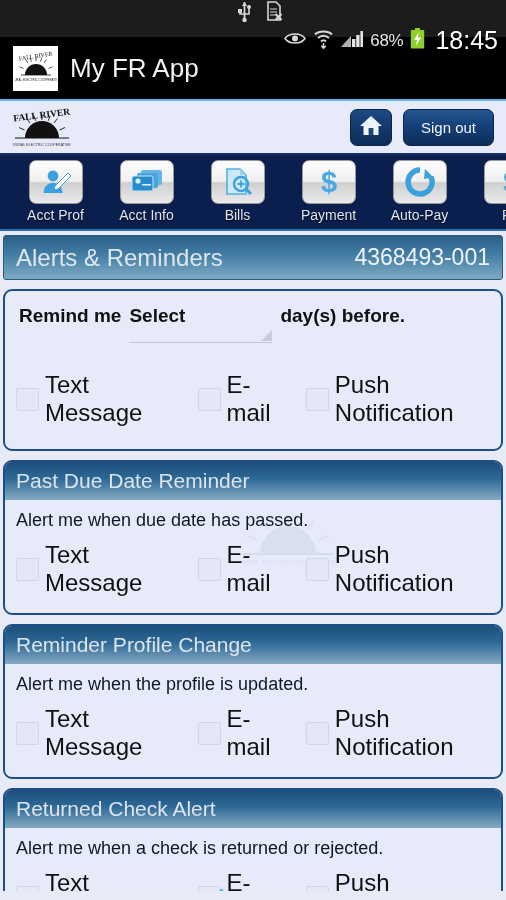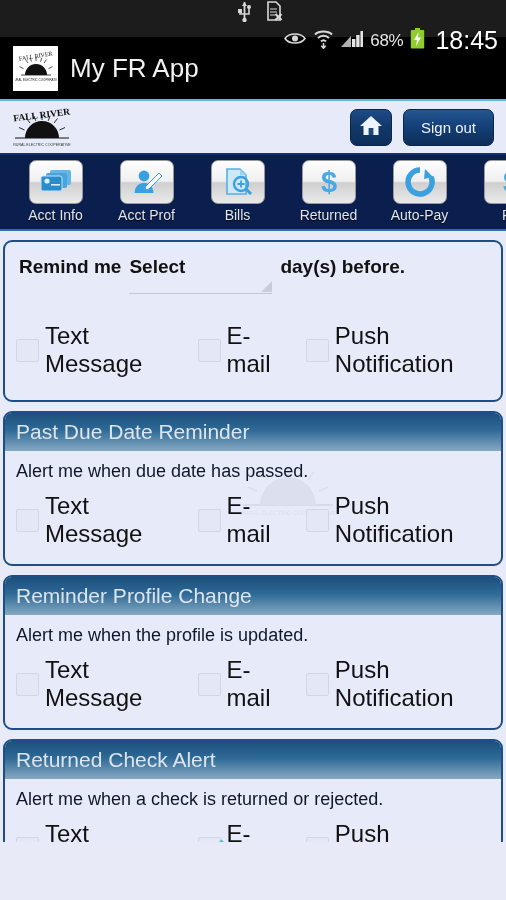--- a/index.html
+++ b/index.html
@@ -252,62 +252,62 @@
         </span>
       </div>
       <div class="btn-signout">Sign out</div>
     </div>
   </div>
 
   <div class="navstrip">
 
     <div class="navitem">
       <div class="navtile">
+        <svg width="32" height="28" viewBox="0 0 32 28">
+          <circle cx="13" cy="8" r="5.4" fill="#3ba0de"></circle>
+          <path d="M3.5 25 C4 17 9 15 13 15 C17 15 22 17 22.5 25 Z" fill="#3ba0de"></path>
+          <path d="M28 5 L31 8 L18 21 L14 22 L15 18 Z" fill="#ffffff" stroke="#3ba0de" stroke-width="1"></path>
+        </svg>
+      </div>
+      <div class="navlabel">Acct Prof</div>
+    </div>
+
+    <div class="navitem">
+      <div class="navtile">
         <svg width="34" height="28" viewBox="0 0 34 28">
           <rect x="11" y="2" width="21" height="15" rx="2" fill="#63b6e8"></rect>
           <rect x="7" y="5" width="21" height="15" rx="2" fill="#4aa3dc"></rect>
           <rect x="2" y="8" width="21" height="15" rx="2" fill="#2b8ccb" stroke="#bfe3f6" stroke-width="1"></rect>
           <circle cx="8" cy="13" r="2.6" fill="#d8eefb"></circle>
           <rect x="12" y="16" width="9" height="1.6" fill="#d8eefb"></rect>
         </svg>
       </div>
       <div class="navlabel">Acct Info</div>
     </div>
 
     <div class="navitem">
       <div class="navtile">
-        <svg width="32" height="28" viewBox="0 0 32 28">
-          <circle cx="13" cy="8" r="5.4" fill="#3ba0de"></circle>
-          <path d="M3.5 25 C4 17 9 15 13 15 C17 15 22 17 22.5 25 Z" fill="#3ba0de"></path>
-          <path d="M28 5 L31 8 L18 21 L14 22 L15 18 Z" fill="#ffffff" stroke="#3ba0de" stroke-width="1"></path>
-        </svg>
-      </div>
-      <div class="navlabel">Acct Prof</div>
-    </div>
-
-    <div class="navitem">
-      <div class="navtile">
         <svg width="30" height="30" viewBox="0 0 30 30">
           <path d="M4 2 h13 l6 6 v19 H4 Z" fill="#cfe8f8" stroke="#53b0e4" stroke-width="1.6"></path>
           <path d="M17 2 v6 h6" fill="#9fd2f0"></path>
           <circle cx="18" cy="17" r="7" fill="none" stroke="#3ba0de" stroke-width="2.4"></circle>
           <path d="M18 13.5 v7 M14.5 17 h7" stroke="#3ba0de" stroke-width="1.8"></path>
           <path d="M23 22 l5 5" stroke="#3ba0de" stroke-width="3"></path>
         </svg>
       </div>
       <div class="navlabel">Bills</div>
     </div>
 
     <div class="navitem">
       <div class="navtile">
         <svg width="26" height="30" viewBox="0 0 26 30">
           <text x="13" y="25" font-size="29" font-family="Liberation Sans, sans-serif" fill="#4aa8e2" text-anchor="middle" font-weight="bold">$</text>
         </svg>
       </div>
-      <div class="navlabel">Returned</div>
+      <div class="navlabel">Payment</div>
     </div>
 
     <div class="navitem">
       <div class="navtile">
         <svg width="30" height="30" viewBox="0 0 30 30">
           <path d="M15 3 a12 12 0 1 0 11 7" fill="none" stroke="#3ba0de" stroke-width="5.5"></path>
           <path d="M20 2 L28 10 L19 12 Z" fill="#3ba0de"></path>
         </svg>
       </div>
       <div class="navlabel">Auto-Pay</div>
@@ -316,20 +316,24 @@
     <div class="navitem">
       <div class="navtile">
         <svg width="26" height="30" viewBox="0 0 26 30">
           <text x="13" y="25" font-size="29" font-family="Liberation Sans, sans-serif" fill="#4aa8e2" text-anchor="middle" font-weight="bold">$</text>
         </svg>
       </div>
       <div class="navlabel">Pa</div>
     </div>
   </div>
 
+  <div class="pagetitle">
+    <span class="pagetitle-text">Alerts &amp; Reminders</span>
+    <span class="pagetitle-acct">4368493-001</span>
+  </div>
 
   <div class="scroller">
 
     <div class="card">
       <div class="card-body first-card-pad">
         <div class="remind-row">
           <span class="remind-label">Remind me</span>
           <span class="spinner">
             <span class="spinner-value">Select</span>
             <span class="spinner-arrow"></span>

